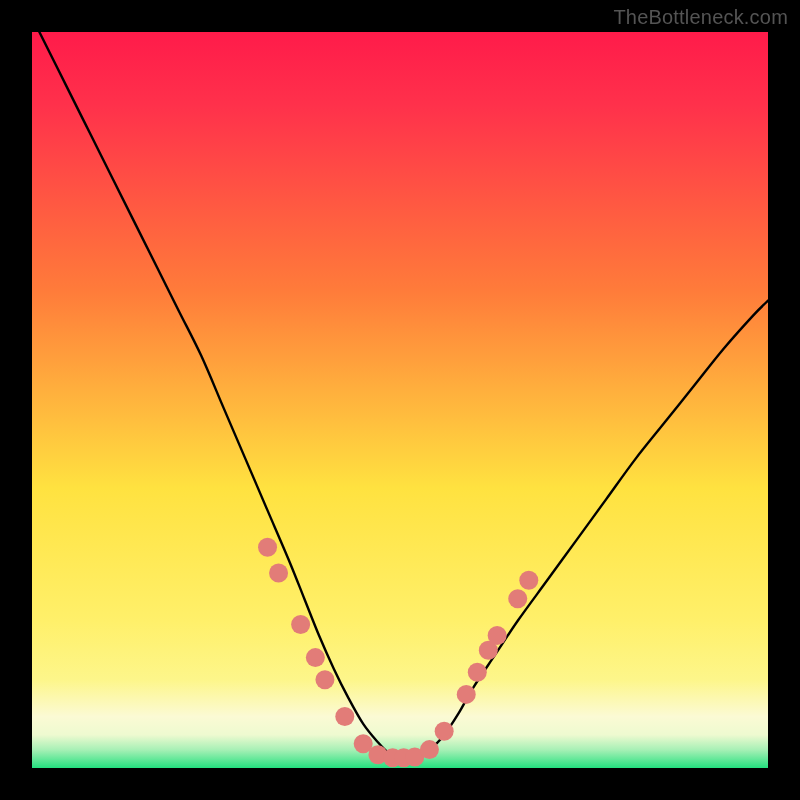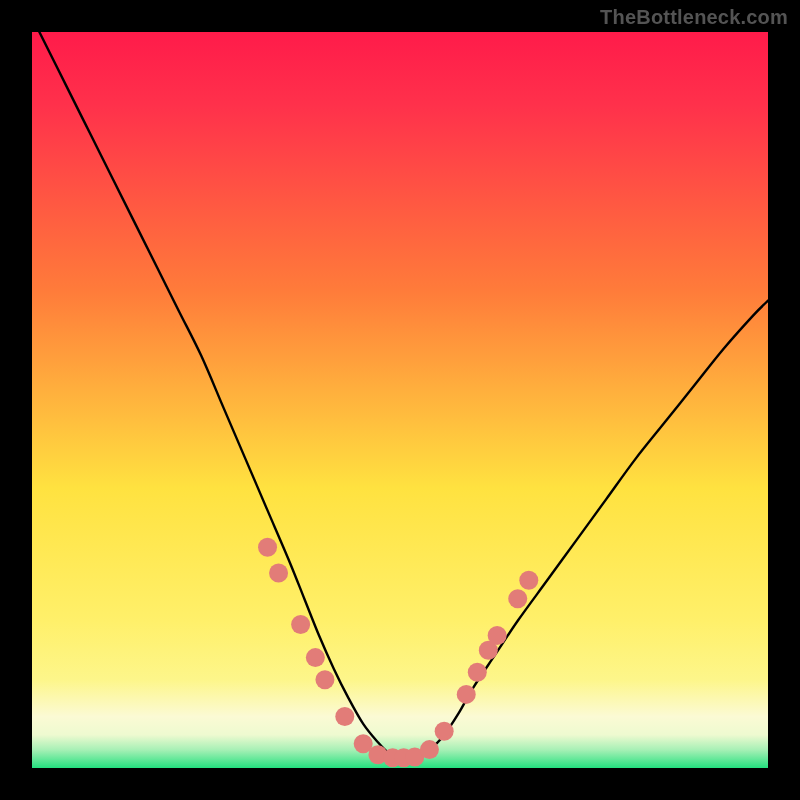--- a/index.html
+++ b/index.html
@@ -28,21 +28,21 @@
   }
   .gradient {
     position: absolute;
     left: 0; top: 0; width: 100%; height: 100%;
   }
   .watermark {
     position: absolute;
     right: 12px;
     top: 6px;
     font-size: 20px;
-    font-weight: bold;
+    font-weight: normal;
     color: #545454;
     letter-spacing: 0.2px;
   }
   svg.curve-layer {
     position: absolute;
     left: 0; top: 0; width: 100%; height: 100%;
   }
 </style>
 </head>
 <body>

